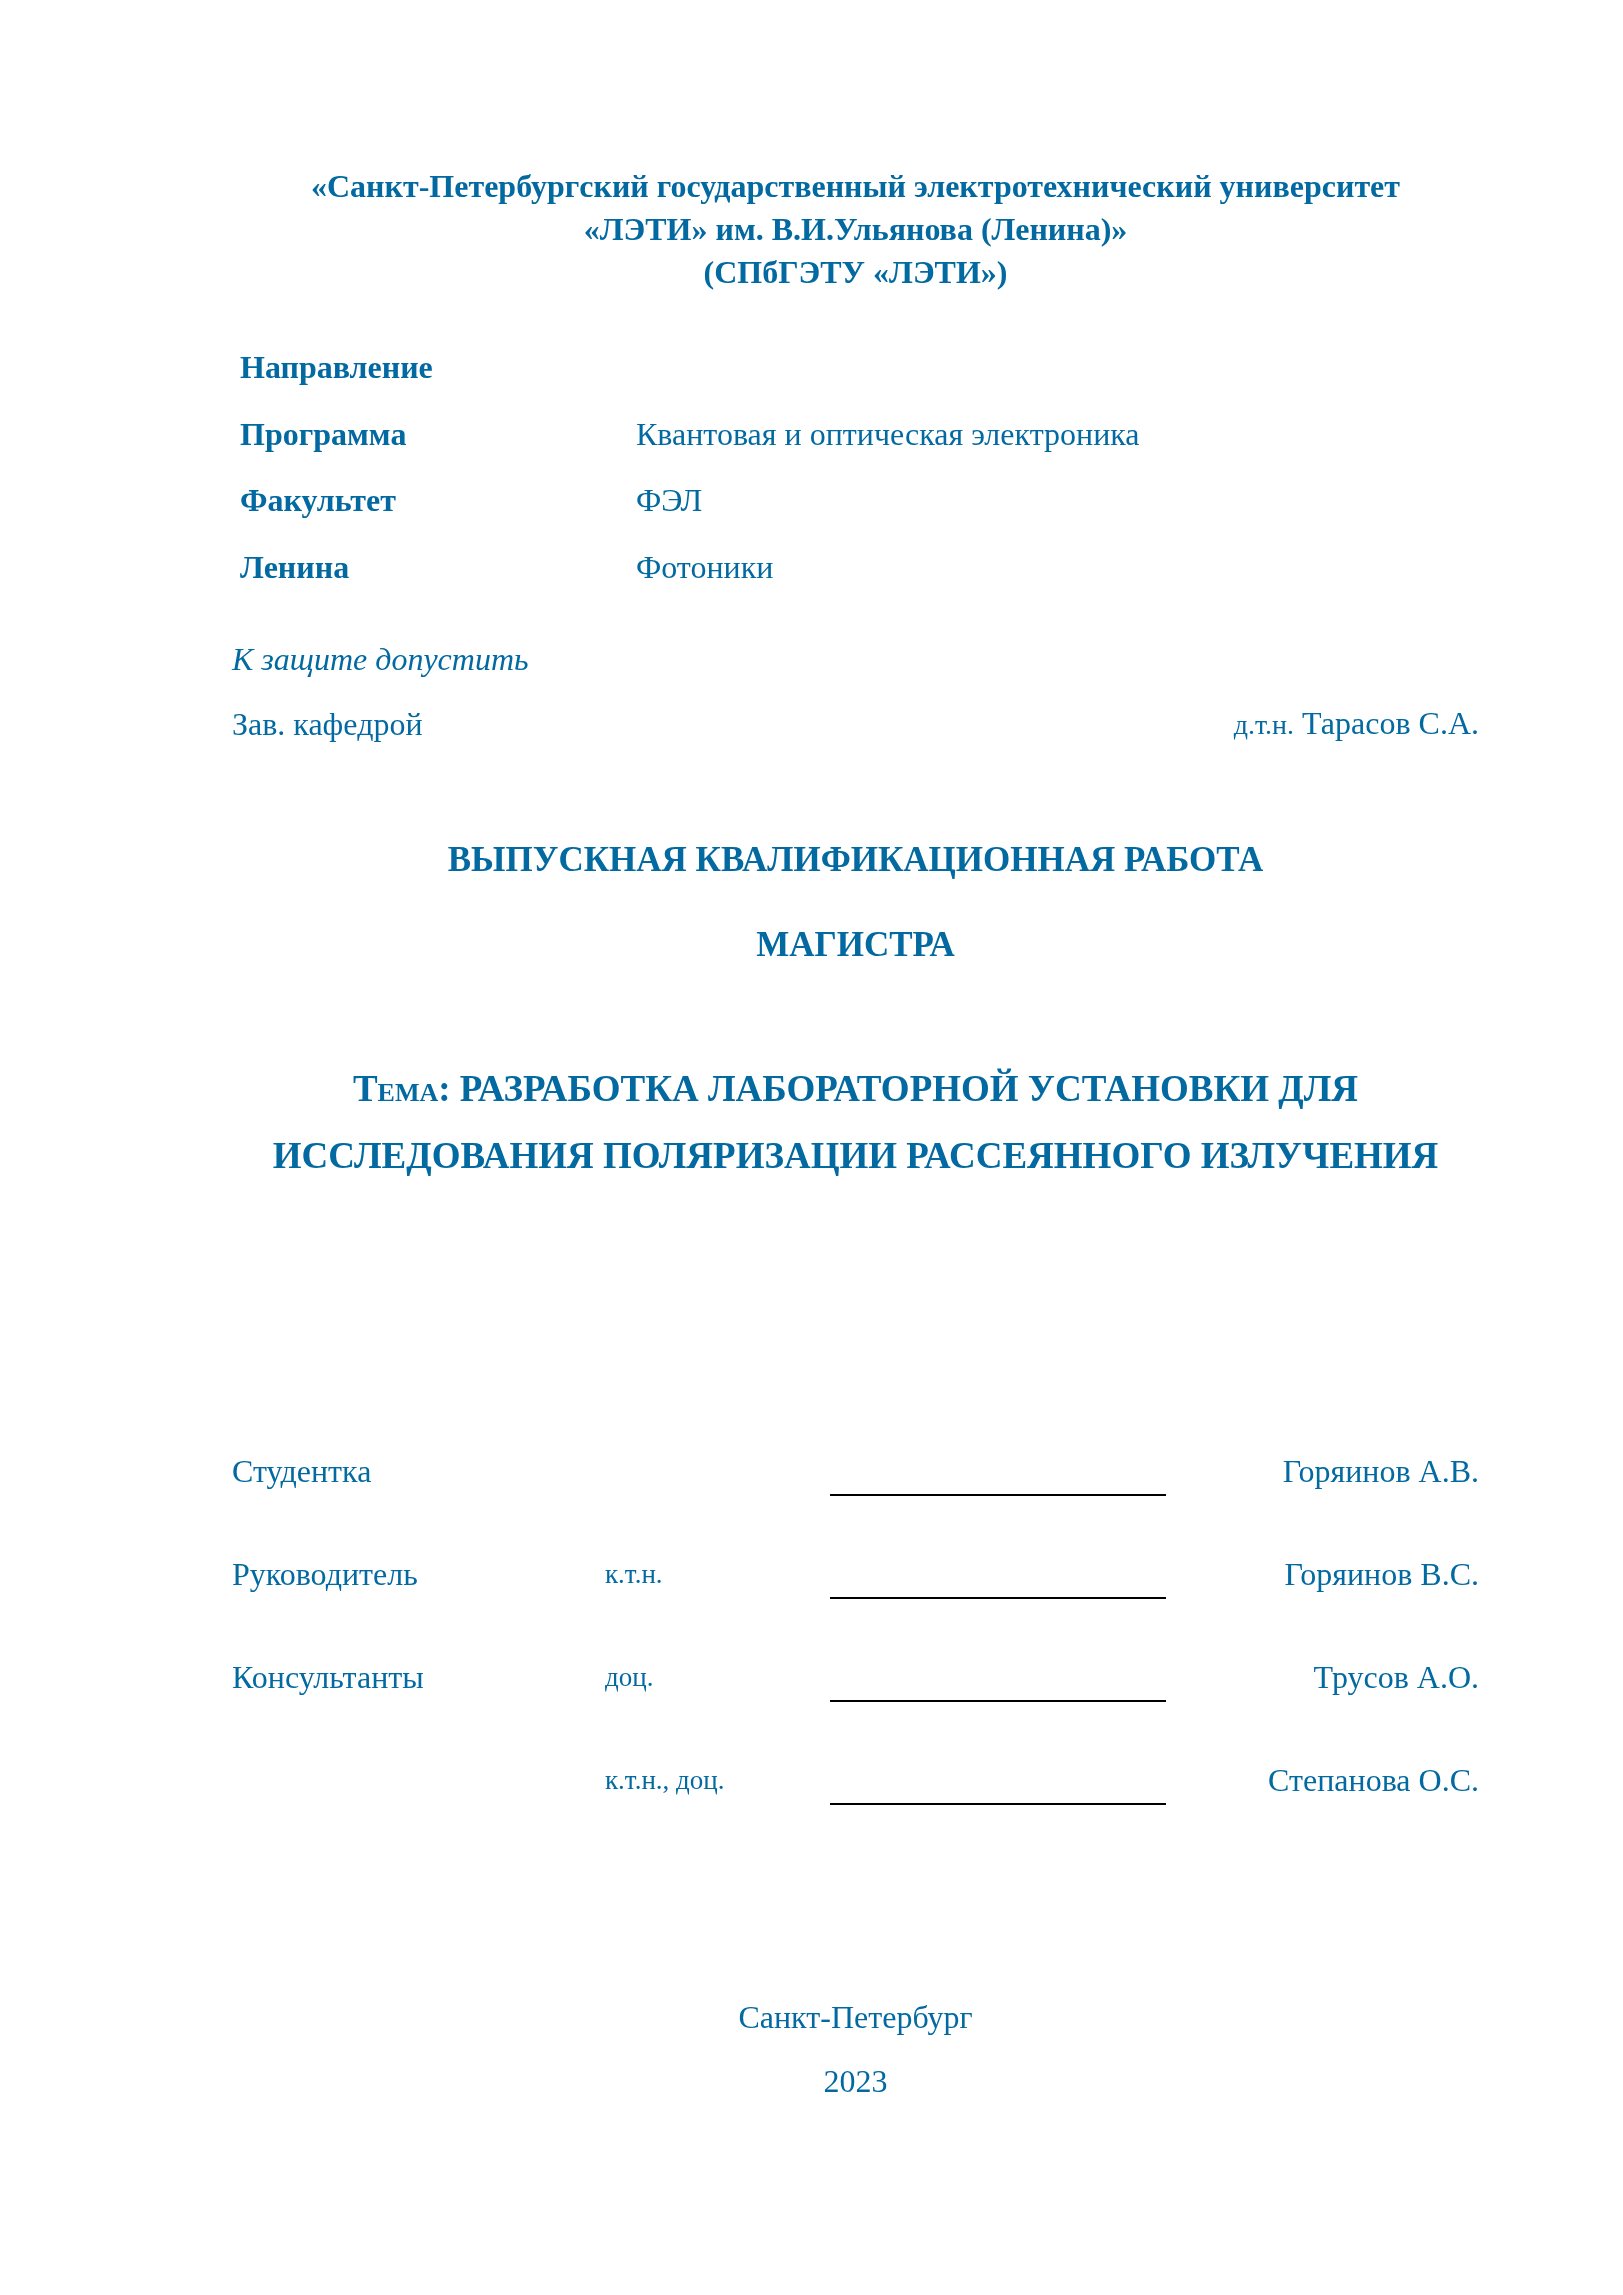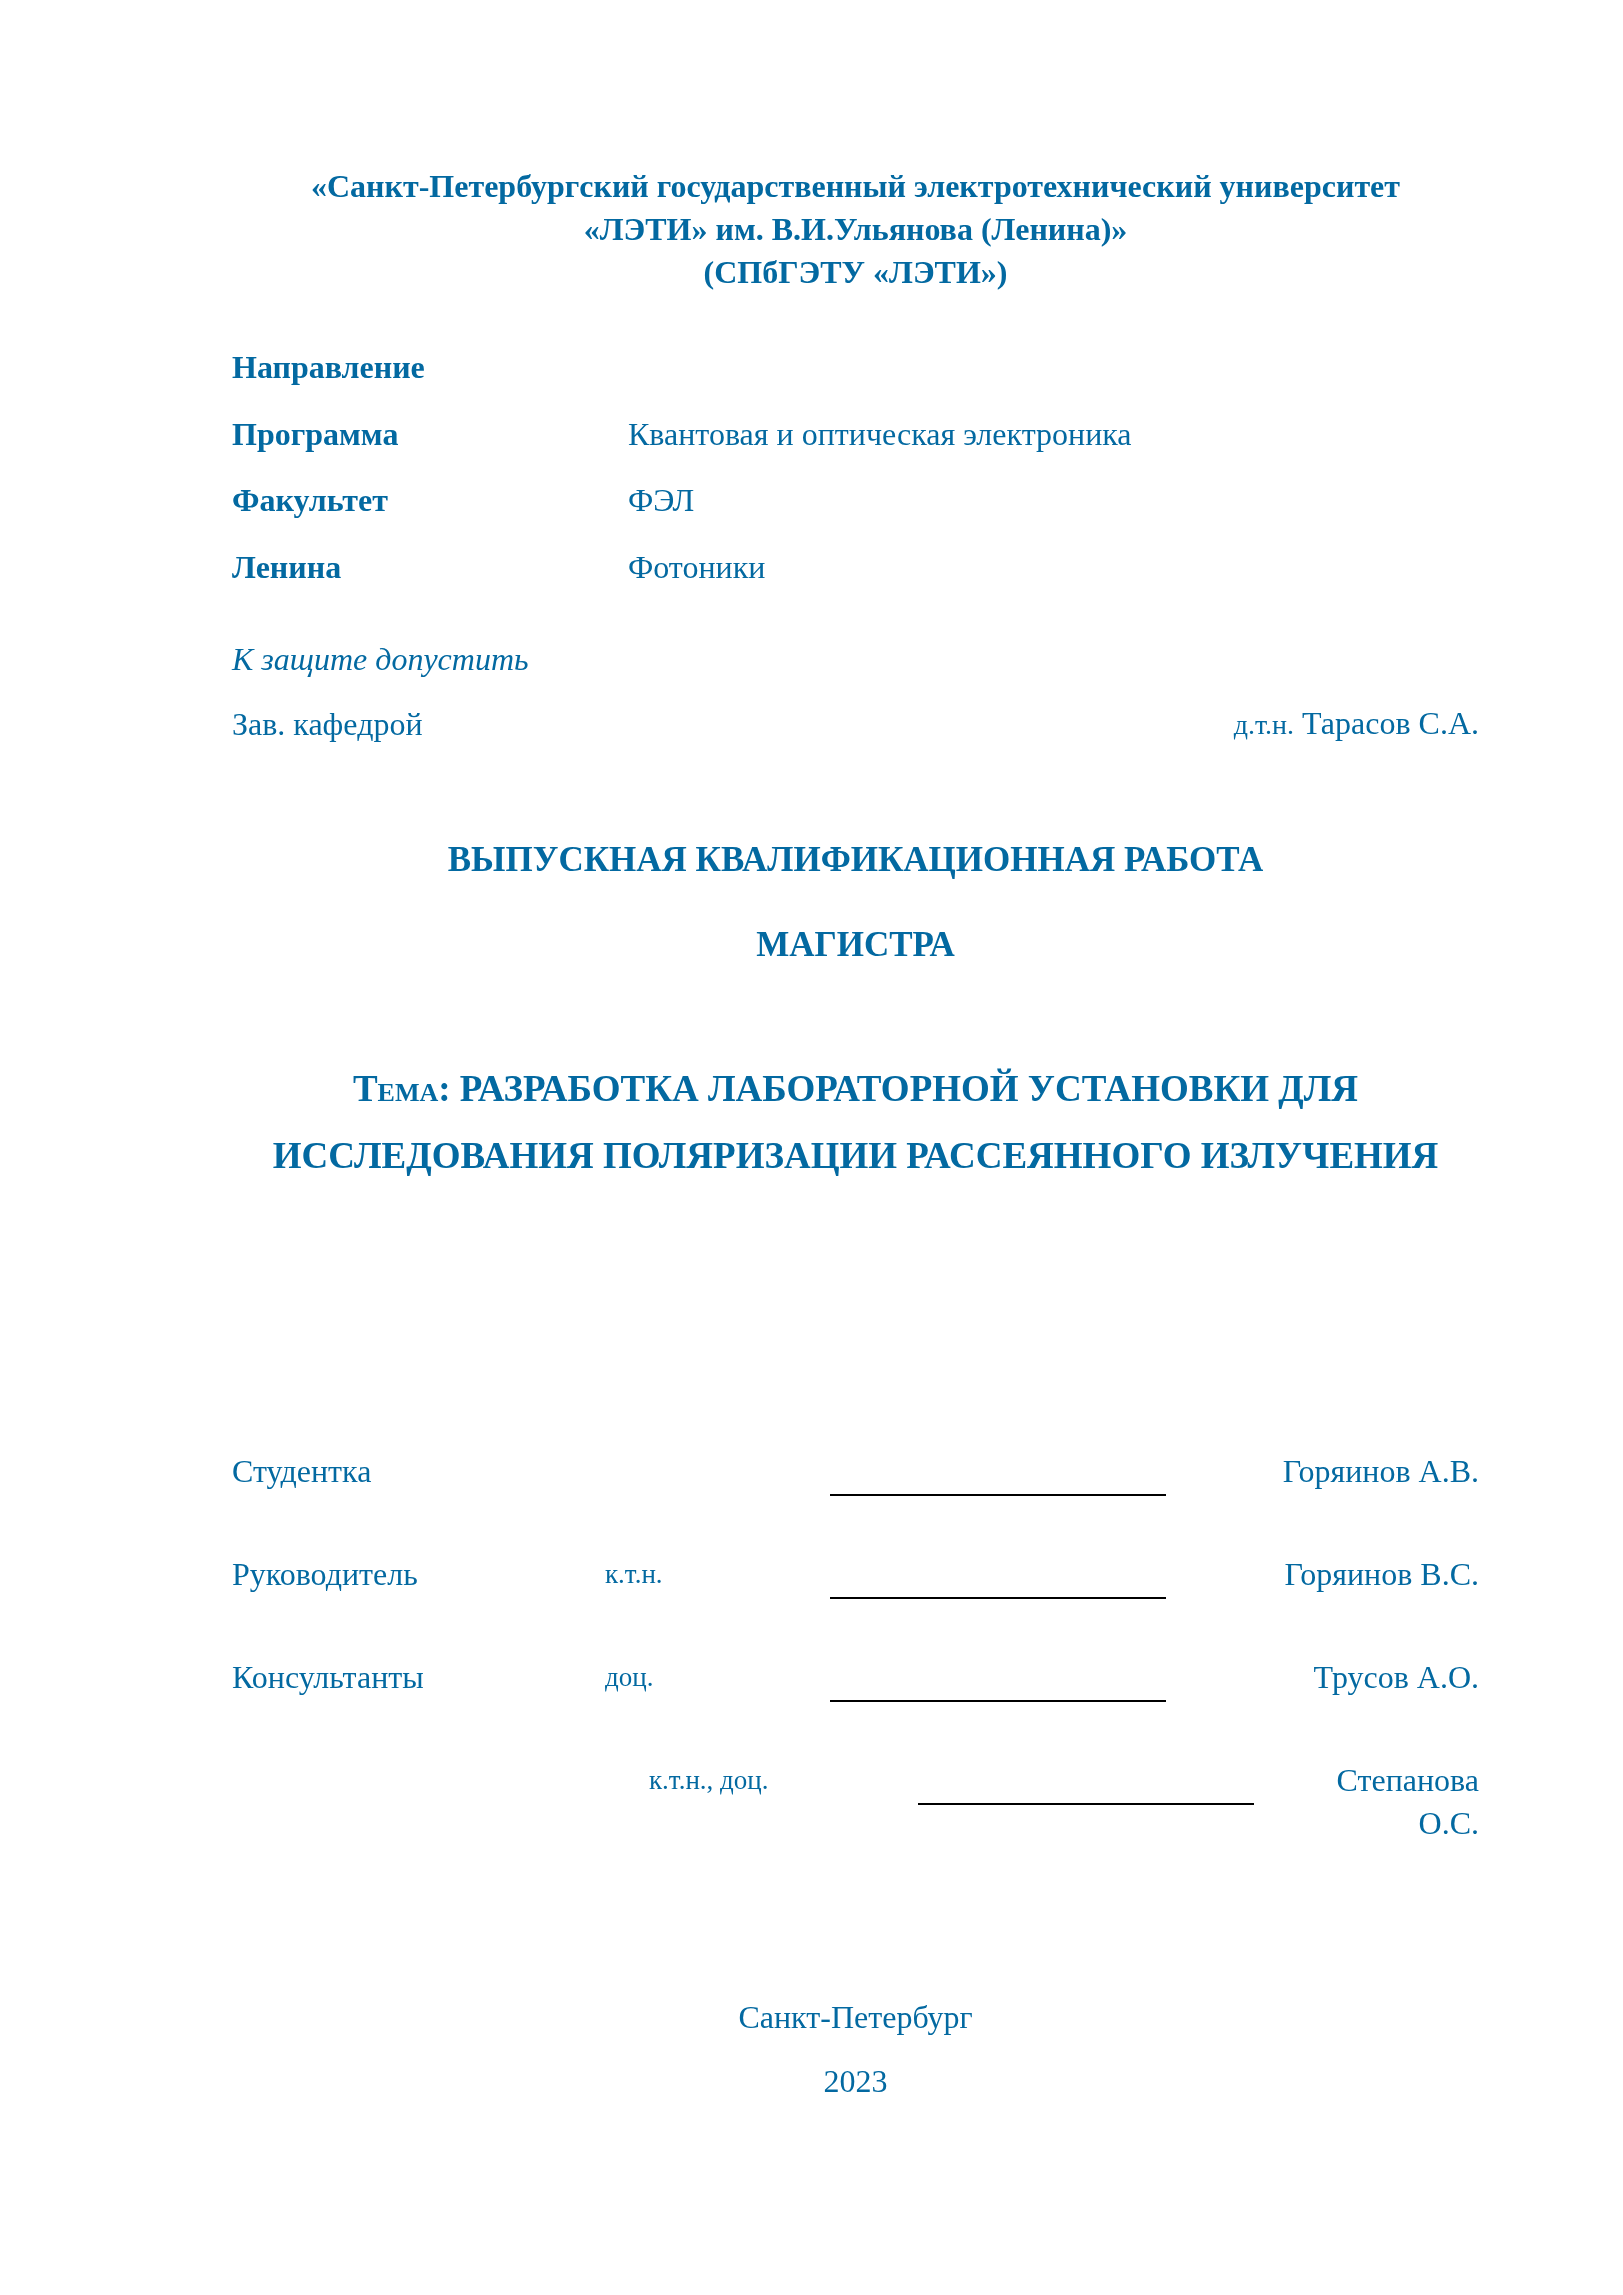--- a/index.html
+++ b/index.html
@@ -25,20 +25,21 @@
     line-height: 43px;
   }
 
   
   .info-block { margin-top: 52px; }
   .info-row {
     display: flex;
     align-items: baseline;
     line-height: 43px;
     margin-bottom: 23.6px;
+    margin-left: 8px;
   }
   .info-label {
     width: 396px;
     font-weight: bold;
     font-size: 32px;
     flex: none;
   }
   .info-value { font-size: 32px; }
 
   
@@ -79,21 +80,21 @@
   .topic-label { font-variant: small-caps; }
 
   
   .sig-block { margin-top: 261px; }
   .sig-row {
     display: flex;
     align-items: flex-start;
     height: 46px;
     margin-bottom: 57px;
   }
-  .sig-row.last { margin-top: 17.3px; gap: 44px; }
+  .sig-row.last { margin-top: 17.3px; }
   .sig-role {
     width: 373px;
     flex: none;
     font-size: 32px;
     line-height: 43px;
   }
   .sig-degree {
     width: 225px;
     flex: none;
     font-size: 27px;

